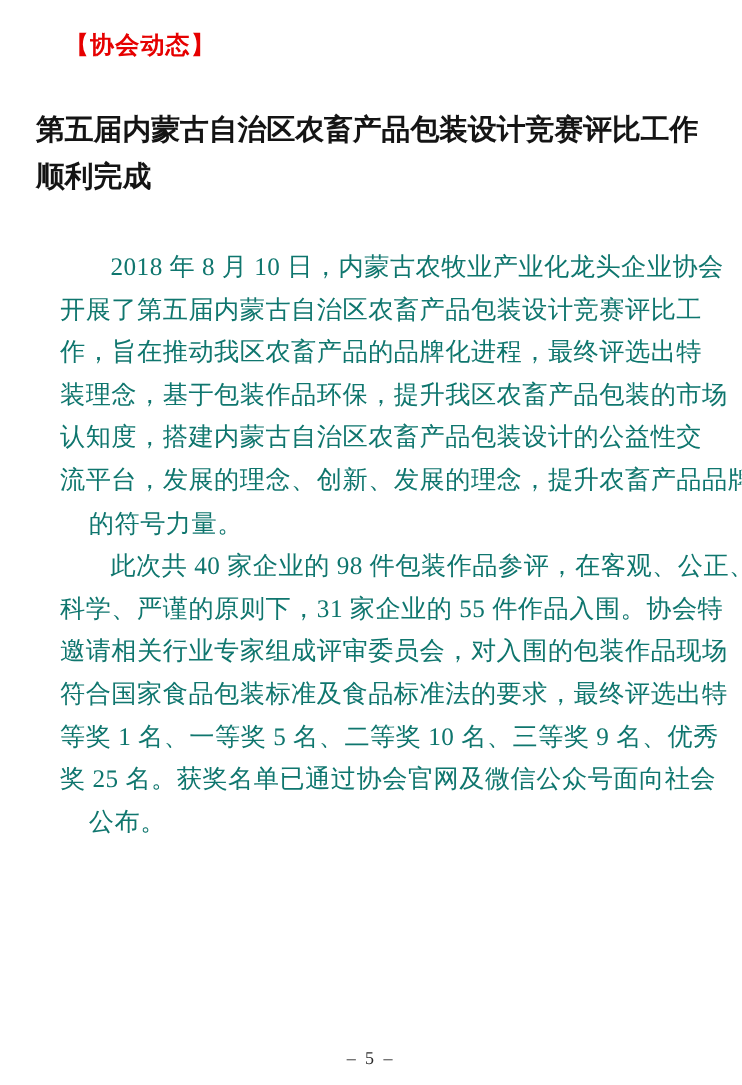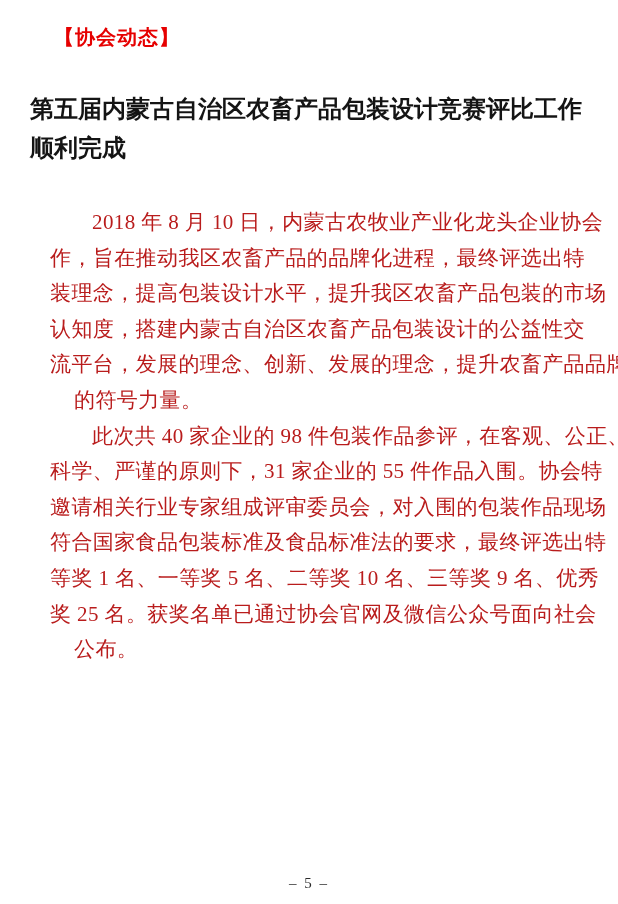--- a/index.html
+++ b/index.html
@@ -38,21 +38,21 @@
     line-height: 39px;
     color: #141414;
   }
 
   .body-text {
     position: absolute;
     left: 50px;
     width: 531px;
     top: 205px;
     font-size: 21px;
-    color: #b91c1c;
+    color: #0f766e;
   }
 
   .text-line {
     line-height: 35.6px;
     height: 35.6px;
     text-align: justify;
     text-align-last: justify;
     white-space: nowrap;
     letter-spacing: 0.4px;
   }
@@ -79,22 +79,23 @@
 
   <h1 class="article-title">
     <div>第五届内蒙古自治区农畜产品包装设计竞赛评比工作</div>
     <div>顺利完成</div>
   </h1>
 
   <div class="body-text">
 
     <div>
       <div class="text-line first-line">2018 年 8 月 10 日，内蒙古农牧业产业化龙头企业协会</div>
+      <div class="text-line">开展了第五届内蒙古自治区农畜产品包装设计竞赛评比工</div>
       <div class="text-line">作，旨在推动我区农畜产品的品牌化进程，最终评选出特</div>
-      <div class="text-line">装理念，提高包装设计水平，提升我区农畜产品包装的市场</div>
+      <div class="text-line">装理念，基于包装作品环保，提升我区农畜产品包装的市场</div>
       <div class="text-line">认知度，搭建内蒙古自治区农畜产品包装设计的公益性交</div>
       <div class="text-line">流平台，发展的理念、创新、发展的理念，提升农畜产品品牌</div>
       <div class="text-line para-end">的符号力量。</div>
     </div>
 
     <div>
       <div class="text-line first-line">此次共 40 家企业的 98 件包装作品参评，在客观、公正、</div>
       <div class="text-line">科学、严谨的原则下，31 家企业的 55 件作品入围。协会特</div>
       <div class="text-line">邀请相关行业专家组成评审委员会，对入围的包装作品现场</div>
       <div class="text-line">符合国家食品包装标准及食品标准法的要求，最终评选出特</div>

